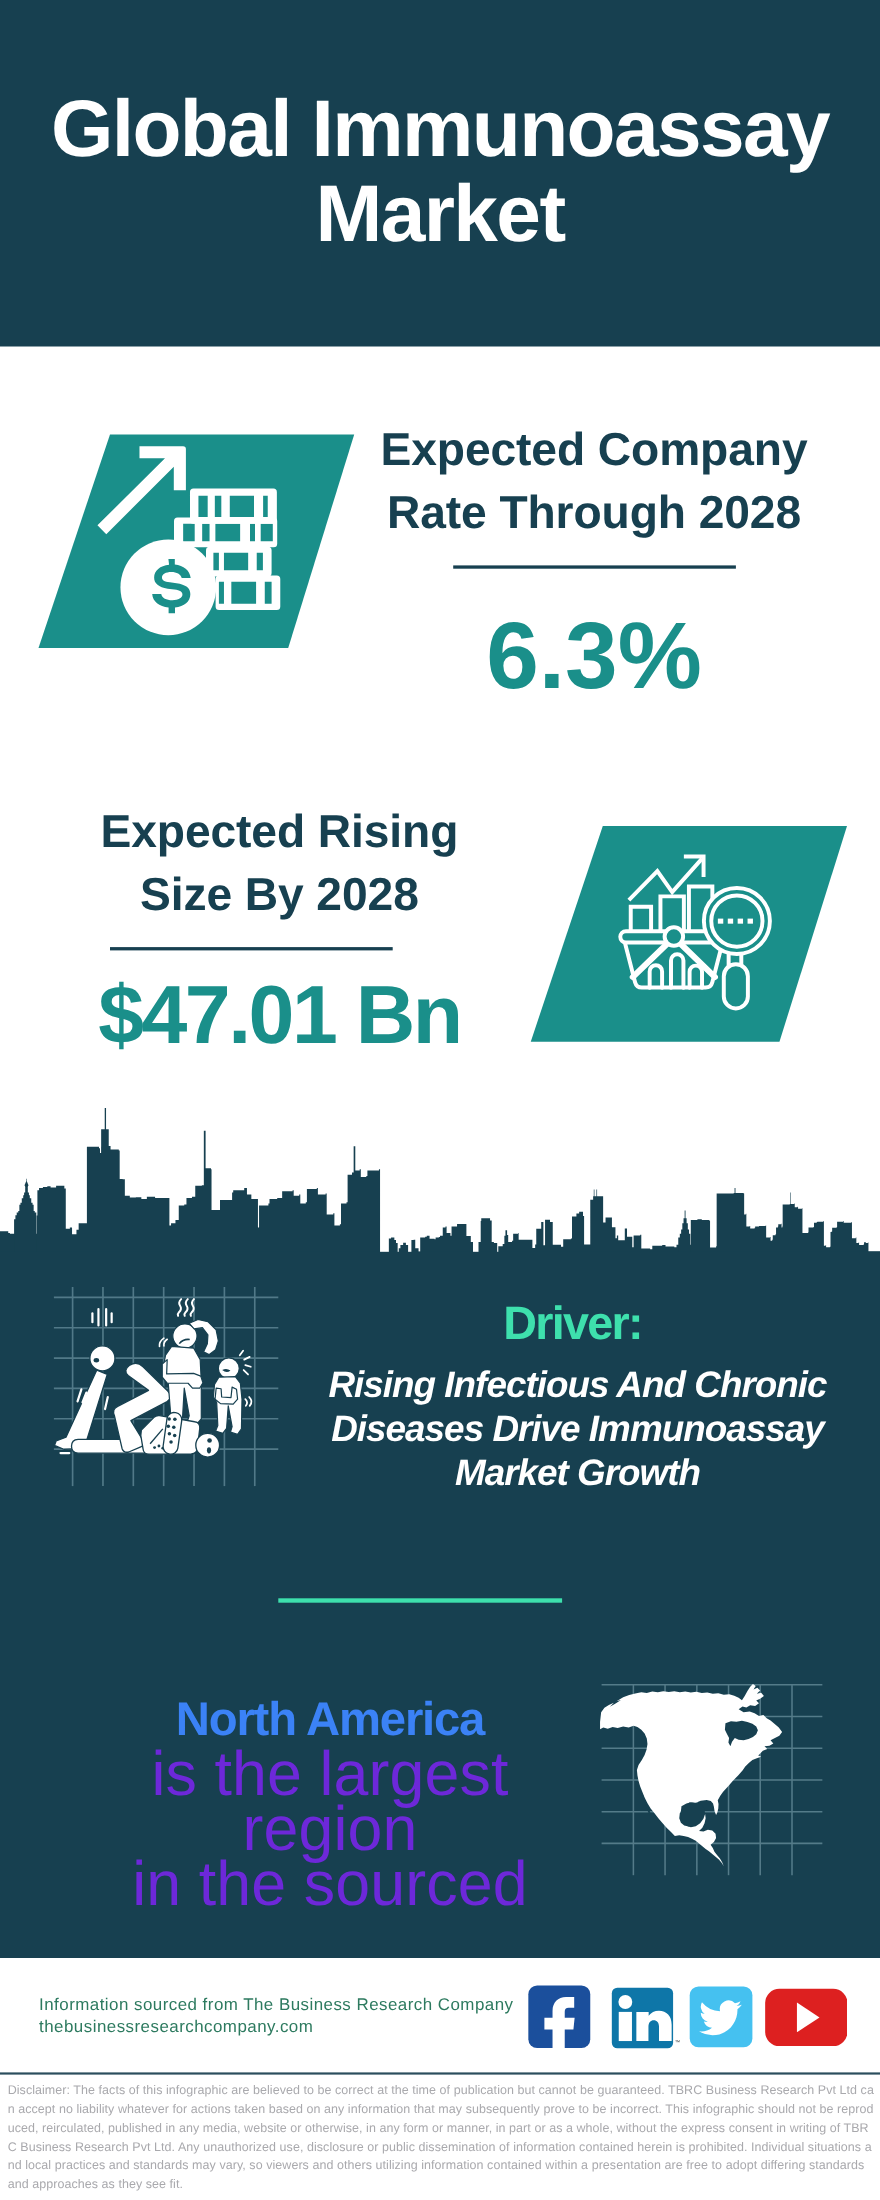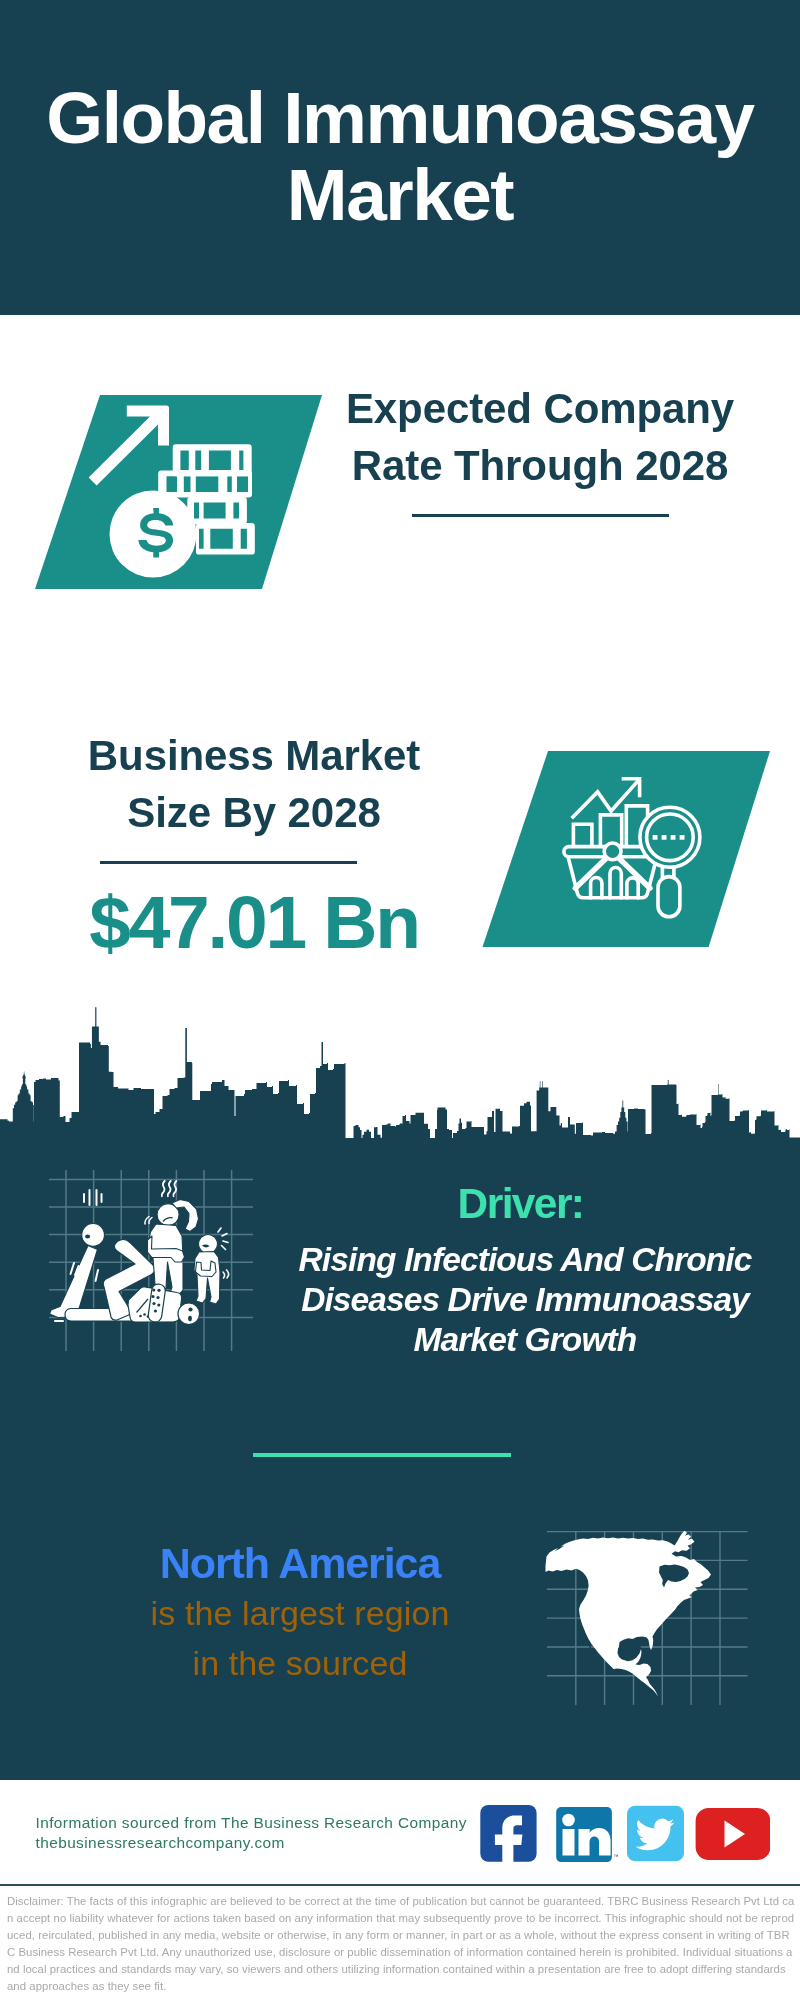--- a/index.html
+++ b/index.html
@@ -22,21 +22,21 @@
   .dark-band { position:absolute; left:0; top:1138px; width:800px; height:642px; background:#174050; }
   
 
   .driver-text { position:absolute; left:285px; top:1183px; width:480px; text-align:center; }
   .driver-label { color:#3ee0ad; font-size:42.5px; font-weight:bold; line-height:42.5px; letter-spacing:-1.6px; transform:translateX(-4.5px); }
   .driver-body { color:#fff; font-size:33.5px; font-weight:bold; line-height:40px; letter-spacing:-0.9px; margin-top:14px;font-style:italic;}
   .mid-rule { position:absolute; left:253px; top:1453px; width:258px; height:4px; background:#3ee0ad; }
 
   .region-text { position:absolute; left:60px; top:1538px; width:480px; text-align:center; }
   .region-name { color:#3b82f6; font-size:43px; font-weight:bold; line-height:50px; letter-spacing:-1.1px; }
-  .region-sub { color:#a16207; font-size:34px; line-height:50px; letter-spacing:0.1px; }
+  .region-sub { color:#6d28d9; font-size:57px; line-height:50px; letter-spacing:0.1px; }
 
   
   .src-text { position:absolute; left:35.5px; top:1813px; color:#2d7a5f; font-size:15.4px; line-height:20.3px; letter-spacing:0.42px; }
   .social { position:absolute; top:1800px; }
   .footer-rule { position:absolute; left:0; top:1884px; width:800px; height:2px; background:#2b4e5e; }
   .disclaimer { position:absolute; left:7px; top:1893px; width:788px; color:#a9a9ad; font-size:11.35px; line-height:17px; word-break:break-all; letter-spacing:0.055px; }
   </style>
 </head>
 <body>
 
@@ -54,20 +54,21 @@
       <path fill-rule="evenodd" d="M136.4,82.5 H223.8 A3.2,3.2 0 0 1 227.0,85.7 V106.3 A3.2,3.2 0 0 1 223.8,109.5 H136.4 A3.2,3.2 0 0 1 133.2,106.3 V85.7 A3.2,3.2 0 0 1 136.4,82.5 Z M141.5,88.2 H152.0 V104.0 H141.5 Z M158.8,88.2 H165.5 V104.0 H158.8 Z M170.8,88.2 H193.3 V104.0 H170.8 Z M202.3,88.2 H206.8 V104.0 H202.3 Z M212.0,88.2 H223.0 V104.0 H212.0 Z "></path>
       <path fill-rule="evenodd" d="M165.5,109.1 H218.7 A3.2,3.2 0 0 1 221.9,112.3 V132.8 A3.2,3.2 0 0 1 218.7,136.0 H165.5 A3.2,3.2 0 0 1 162.3,132.8 V112.3 A3.2,3.2 0 0 1 165.5,109.1 Z M169.0,114.6 H174.0 V130.5 H169.0 Z M178.6,114.6 H200.6 V130.5 H178.6 Z M208.4,114.6 H214.0 V130.5 H208.4 Z "></path>
       <path fill-rule="evenodd" d="M174.2,135.1 H226.6 A3.2,3.2 0 0 1 229.8,138.3 V163.4 A3.2,3.2 0 0 1 226.6,166.6 H174.2 A3.2,3.2 0 0 1 171.0,163.4 V138.3 A3.2,3.2 0 0 1 174.2,135.1 Z M174.0,140.8 H178.6 V160.8 H174.0 Z M185.3,140.8 H207.8 V160.8 H185.3 Z M215.7,140.8 H221.9 V160.8 H215.7 Z "></path>
     </g>
     <circle cx="128" cy="146" r="43.5" fill="#ffffff"></circle>
     <path fill="#1a8f8a" transform="translate(130.8,147.0) scale(0.648)" d="M-4.2,-41.5 h9.0 v8.0 c12.4,1.2 21.0,8.3 22.3,18.9 h-12.6 c-1.3,-5.4 -7.1,-8.6 -14.5,-8.6 c-7.9,0 -13.2,3.1 -13.2,7.6 c0,3.8 3.2,5.9 11.1,6.9 l9.3,1.3 c13.0,1.9 19.4,6.5 19.4,15.4 c0,10.2 -8.5,17.3 -21.5,18.5 v8.1 h-9.0 v-8.1 c-13.3,-1.1 -22.3,-8.4 -23.0,-18.9 h12.7 c1.0,5.6 7.1,8.8 15.5,8.8 c8.5,0 14.2,-3.2 14.2,-7.9 c0,-3.8 -3.1,-5.9 -11.3,-7.0 l-9.5,-1.3 c-12.4,-1.8 -18.9,-6.9 -18.9,-15.5 c0,-9.9 8.3,-16.9 21.0,-18.1 Z"></path>
   </svg>
   <div class="stat1-text">
     <div class="stat-head"><span>Expected Company</span><br><span>Rate Through 2028</span></div>
     <div class="rule" style="width:257px;margin-top:19px"></div>
+    <div class="stat-val" style="font-size:86px;line-height:86px;margin-top:36px;letter-spacing:0px">6.3%</div>
   </div>
 
   <svg class="icon2" width="305" height="205" viewBox="0 0 305 205" style="position:absolute;left:475px;top:748px;">
     <polygon points="73.0,3.0 295.0,3.0 233.6,199.0 7.5,199.0" fill="#1a8f8a"></polygon>
     <g fill="none" stroke="#ffffff" stroke-width="3.6" stroke-linecap="butt" stroke-linejoin="miter">
       <polyline points="96.7,70.3 122.6,43.9 136.1,63.0 163.2,32.6"></polyline>
       <polyline points="146.7,30.7 164.6,30.7 164.6,49.2"></polyline>
       <path d="M98.4,103.5 V76.3 H116.9 V103.5"></path>
       <path d="M125.4,103.5 V66.9 H146.7 V103.5"></path>
       <path d="M151.3,103.5 V57.9 H172.6 V103.5"></path>
@@ -93,21 +94,21 @@
       <circle cx="194.9" cy="89.3" r="23.3"></circle>
     </g>
     <g fill="#ffffff">
       <rect x="177.6" y="87.1" width="4.9" height="4.6"></rect>
       <rect x="186.6" y="87.1" width="4.9" height="4.6"></rect>
       <rect x="195.6" y="87.1" width="4.9" height="4.6"></rect>
       <rect x="204.6" y="87.1" width="4.9" height="4.6"></rect>
     </g>
   </svg>  
     <div class="stat2-text">
-    <div class="stat-head"><span>Business Market</span><br><span>Size By 2028</span></div>
+    <div class="stat-head"><span>Expected Rising</span><br><span>Size By 2028</span></div>
     <div class="rule" style="width:257px;margin-top:19px;transform:translateX(-26px)"></div>
     <div class="stat-val" style="font-size:75px;line-height:75px;margin-top:21px;letter-spacing:-2.3px">$47.01 Bn</div>
   </div>
 
   <svg class="skyline" width="800" height="142" viewBox="0 1000 800 142" style="position:absolute;left:0;top:1000px;" preserveAspectRatio="none">
     <path fill="#174050" d="M0,1142 L0,1119.3 L7.5,1119.3 L7.5,1120.8 L9,1120.8 L9,1121.5 L33.2,1121.5 L33.2,1105.0 L34,1105.0 L34,1082 L35.5,1082 L35.5,1080 L39,1080 L39,1079 L43,1079 L43,1078.5 L46,1078.5 L46,1079.5 L51,1079.5 L51,1078 L58.5,1078 L58.5,1080.5 L59.8,1080.5 L59.8,1117 L63.5,1117 L63.5,1116 L65.5,1116 L65.5,1122 L69.5,1122 L69.5,1118 L71.5,1118 L71.5,1112 L79,1112 L79,1042.5 L88,1042.5 L88,1042.5 L90,1042.5 L90,1043.9 L90.9,1043.9 L90.9,1048.1 L91.9,1048.1 L91.9,1042.4 L91.95,1042.4 L91.95,1026.6 L94.9,1026.6 L94.9,1026.6 L95.2,1026.6 L95.2,1007.3 L96.4,1007.3 L96.4,1026.6 L98.8,1026.6 L98.8,1026.6 L98.85,1026.6 L98.85,1041.8 L99.5,1041.8 L99.5,1041.8 L100.5,1041.8 L100.5,1045.1 L108,1045.1 L108,1045.9 L108.8,1045.9 L108.8,1071.8 L111.5,1071.8 L111.5,1072.1 L113.5,1072.1 L113.5,1087.1 L118,1087.1 L118,1088.6 L123.5,1088.6 L123.5,1088.5 L128.5,1088.5 L128.5,1090 L133.5,1090 L133.5,1088 L141,1088 L141,1089 L154,1089 L154,1114 L155.5,1114 L155.5,1112 L159.5,1112 L159.5,1109 L162.5,1109 L162.5,1096 L167.5,1096 L167.5,1095 L169.5,1095 L169.5,1089 L174.5,1089 L174.5,1088 L177.5,1088 L177.5,1078 L183.5,1078 L183.5,1077.5 L185.3,1077.5 L185.3,1028 L186.9,1028 L186.9,1062 L191.8,1062 L191.8,1063 L192.3,1063 L192.3,1100 L200,1100 L200,1091 L211,1091 L211,1084 L212,1084 L212,1082 L222,1082 L222,1080 L224.5,1080 L224.5,1086 L228.5,1086 L228.5,1090 L234.5,1090 L234.5,1116 L235.5,1116 L235.5,1096 L244,1096 L244,1094 L245,1094 L245,1090 L252,1090 L252,1089 L256.5,1089 L256.5,1083 L266,1083 L266,1082 L267,1082 L267,1087 L272,1087 L272,1086 L273,1086 L273,1094 L278,1094 L278,1093 L279,1093 L279,1081 L288,1081 L288,1080 L289,1080 L289,1086 L296,1086 L296,1085 L297,1085 L297,1104 L303,1104 L303,1103 L304,1103 L304,1114 L309,1114 L309,1113 L310,1113 L310,1094 L315,1094 L315,1093 L316,1093 L316,1068 L320,1068 L320,1066 L321.5,1066 L321.5,1042 L323,1042 L323,1064 L327,1064 L327,1063 L328,1063 L328,1070 L333,1070 L333,1069 L334,1069 L334,1064 L344.5,1064 L344.5,1063 L345.5,1063 L345.5,1141.5 L351,1141.5 L351,1143 L352,1143 L352,1140 L353.5,1140 L353.5,1126 L355.5,1126 L355.5,1125 L358.5,1125 L358.5,1127.3 L360,1127.3 L360,1129.9 L361.5,1129.9 L361.5,1138.1 L362.5,1138.1 L362.5,1134.8 L364,1134.8 L364,1131.8 L366.5,1131.8 L366.5,1129.7 L369,1129.7 L369,1131.8 L371,1131.8 L371,1138.1 L373,1138.1 L373,1138.9 L374,1138.9 L374,1127.3 L376,1127.3 L376,1127.1 L377.5,1127.1 L377.5,1134.8 L380.5,1134.8 L380.5,1137.8 L382,1137.8 L382,1125 L386.5,1125 L386.5,1124.3 L388,1124.3 L388,1123.5 L390.5,1123.5 L390.5,1126.1 L395,1126.1 L395,1126.5 L396,1126.5 L396,1125 L399,1125 L399,1124.6 L400,1124.6 L400,1123.5 L402.5,1123.5 L402.5,1116 L405,1116 L405,1115 L406,1115 L406,1121 L409.5,1121 L409.5,1123.5 L410.5,1123.5 L410.5,1115 L415.5,1115 L415.5,1112.8 L424,1112.8 L424,1123.7 L428,1123.7 L428,1129 L430,1129 L430,1141 L434,1141 L434,1143 L435,1143 L435,1129 L437,1129 L437,1110 L437.5,1110 L437.5,1107.5 L445.5,1107.5 L445.5,1109.5 L447,1109.5 L447,1129 L449,1129 L449,1130 L452,1130 L452,1144 L453,1144 L453,1133 L457,1133 L457,1131 L458.5,1131 L458.5,1123.5 L459.5,1123.5 L459.5,1118.5 L461,1118.5 L461,1122.8 L462,1122.8 L462,1129 L465.5,1129 L465.5,1128 L466.5,1128 L466.5,1121.5 L471,1121.5 L471,1121 L471.5,1121 L471.5,1127 L484,1127 L484,1134.5 L486.5,1134.5 L486.5,1131.3 L487.5,1131.3 L487.5,1117 L492,1117 L492,1111 L494,1111 L494,1132 L495.5,1132 L495.5,1108.8 L500,1108.8 L500,1111 L502.5,1111 L502.5,1131.5 L510,1131.5 L510,1133.5 L512,1133.5 L512,1126.5 L519,1126.5 L519,1126 L520,1126 L520,1105.8 L524,1105.8 L524,1103.2 L526.5,1103.2 L526.5,1101.7 L530,1101.7 L530,1105.5 L531,1105.5 L531,1131.3 L536,1131.3 L536,1131.3 L536.6,1131.3 L536.6,1090.6 L539.2,1090.6 L539.2,1087.5 L539.8,1087.5 L539.8,1081.3 L540.4,1081.3 L540.4,1087.5 L541.6,1087.5 L541.6,1087.5 L542.2,1087.5 L542.2,1081.3 L542.8,1081.3 L542.8,1087.5 L546,1087.5 L546,1087.5 L548.3,1087.5 L548.3,1111.3 L550.5,1111.3 L550.5,1106.9 L555.5,1106.9 L555.5,1106.9 L556.3,1106.9 L556.3,1115.6 L559.5,1115.6 L559.5,1125.6 L560.8,1125.6 L560.8,1123.1 L562,1123.1 L562,1127.5 L568,1127.5 L568,1116.9 L570,1116.9 L570,1124.4 L574.8,1124.4 L574.8,1133.8 L576,1133.8 L576,1123.1 L582,1123.1 L582,1122.5 L583,1122.5 L583,1135 L591,1135 L591,1135.6 L593,1135.6 L593,1132.5 L602,1132.5 L602,1131.9 L605,1131.9 L605,1133.1 L613,1133.1 L613,1133.8 L615,1133.8 L615,1131.5 L628,1131.5 L628,1109 L634,1109 L634,1108.5 L638,1108.5 L638,1109 L644.5,1109 L644.5,1109.5 L645.5,1109.5 L645.5,1134 L651,1134 L651,1133 L651.5,1133 L651.5,1085 L667,1085 L667,1084.5 L667.8,1084.5 L667.8,1080 L668.6,1080 L668.6,1084.5 L676,1084.5 L676,1085 L676.5,1085 L676.5,1104 L678,1104 L678,1103.5 L678.5,1103.5 L678.5,1115 L681.5,1115 L681.5,1114.5 L682,1114.5 L682,1116.8 L686,1116.8 L686,1116.2 L686.5,1116.2 L686.5,1115 L690,1115 L690,1114.6 L690.5,1114.6 L690.5,1114.5 L696,1114.5 L696,1114 L696.5,1114 L696.5,1125 L700,1125 L700,1124.5 L700.5,1124.5 L700.5,1128 L702,1128 L702,1127 L702.5,1127 L702.5,1123 L705,1123 L705,1122 L705.5,1122 L705.5,1116 L707.2,1116 L707.2,1115 L707.5,1115 L707.5,1113 L710,1113 L710,1112.5 L710.5,1112.5 L710.5,1116 L711.2,1116 L711.2,1115 L711.5,1115 L711.5,1095 L718,1095 L718,1094.5 L718.5,1094.5 L718.5,1084 L719,1084 L719,1094.5 L722,1094.5 L722,1094 L722.5,1094 L722.5,1097.5 L725,1097.5 L725,1097 L725.5,1097 L725.5,1098.8 L729,1098.8 L729,1098.3 L729.5,1098.3 L729.5,1121 L734.5,1121 L734.5,1120.5 L735,1120.5 L735,1116 L739.5,1116 L739.5,1115.5 L740,1115.5 L740,1111.5 L742.5,1111.5 L742.5,1111 L743,1111 L743,1110.6 L748.5,1110.6 L748.5,1110 L749,1110 L749,1132.5 L750.5,1132.5 L750.5,1132 L751,1132 L751,1133.8 L754.5,1133.8 L754.5,1133.3 L755,1133.3 L755,1120 L756,1120 L756,1119.5 L756.5,1119.5 L756.5,1116.2 L760.5,1116.2 L760.5,1115.7 L761,1115.7 L761,1110.6 L766.5,1110.6 L766.5,1110 L767,1110 L767,1111.5 L774,1111.5 L774,1111 L774.5,1111 L774.5,1125.6 L778,1125.6 L778,1125 L778.5,1125 L778.5,1130 L780.5,1130 L780.5,1129.5 L781,1129.5 L781,1131.9 L785,1131.9 L785,1131.4 L785.5,1131.4 L785.5,1129.4 L786.5,1129.4 L786.5,1129 L787,1129 L787,1130 L789,1130 L789,1129.5 L789.5,1129.5 L789.5,1137.5 L800,1137.5 L800,1137 L800,1142 Z"></path>
   <path fill="#174050" d="M12.8,1142 L12.8,1108.3 L14.0,1108.3 L14.0,1104.8 L15.2,1104.8 L15.2,1102.2 L16.6,1102.2 L16.6,1101.0 L17.6,1101.0 L17.6,1095.2 L18.6,1095.2 L18.6,1093.4 L19.8,1093.4 L19.8,1089.4 L21.1,1089.4 L21.1,1086.6 L21.9,1086.6 L21.9,1084.2 L22.9,1084.2 L22.9,1079.4 L23.3,1079.4 L23.3,1076.6 L23.85,1076.6 L23.85,1071.5 L24.35,1071.5 L24.35,1076.6 L24.9,1076.6 L24.9,1079.4 L25.3,1079.4 L25.3,1084.2 L26.3,1084.2 L26.3,1086.6 L27.1,1086.6 L27.1,1089.4 L28.4,1089.4 L28.4,1093.4 L29.6,1093.4 L29.6,1095.2 L30.6,1095.2 L30.6,1101.0 L31.6,1101.0 L31.6,1102.2 L33.0,1102.2 L33.0,1142 Z M24.1,1073.2 L25.9,1077.4 L24.1,1081.6 L22.3,1077.4 Z M616.6,1142 L616.6,1125.0 L618.0,1125.0 L618.0,1121.5 L619.2,1121.5 L619.2,1117.8 L620.3,1117.8 L620.3,1112.0 L621.4,1112.0 L621.4,1107.5 L622.4,1107.5 L622.4,1100.5 L623.2,1100.5 L623.2,1107.5 L624.2,1107.5 L624.2,1112.0 L625.3,1112.0 L625.3,1117.8 L626.4,1117.8 L626.4,1121.5 L627.6,1121.5 L627.6,1142 Z"></path>
   </svg>
   <div class="dark-band"></div>
 

